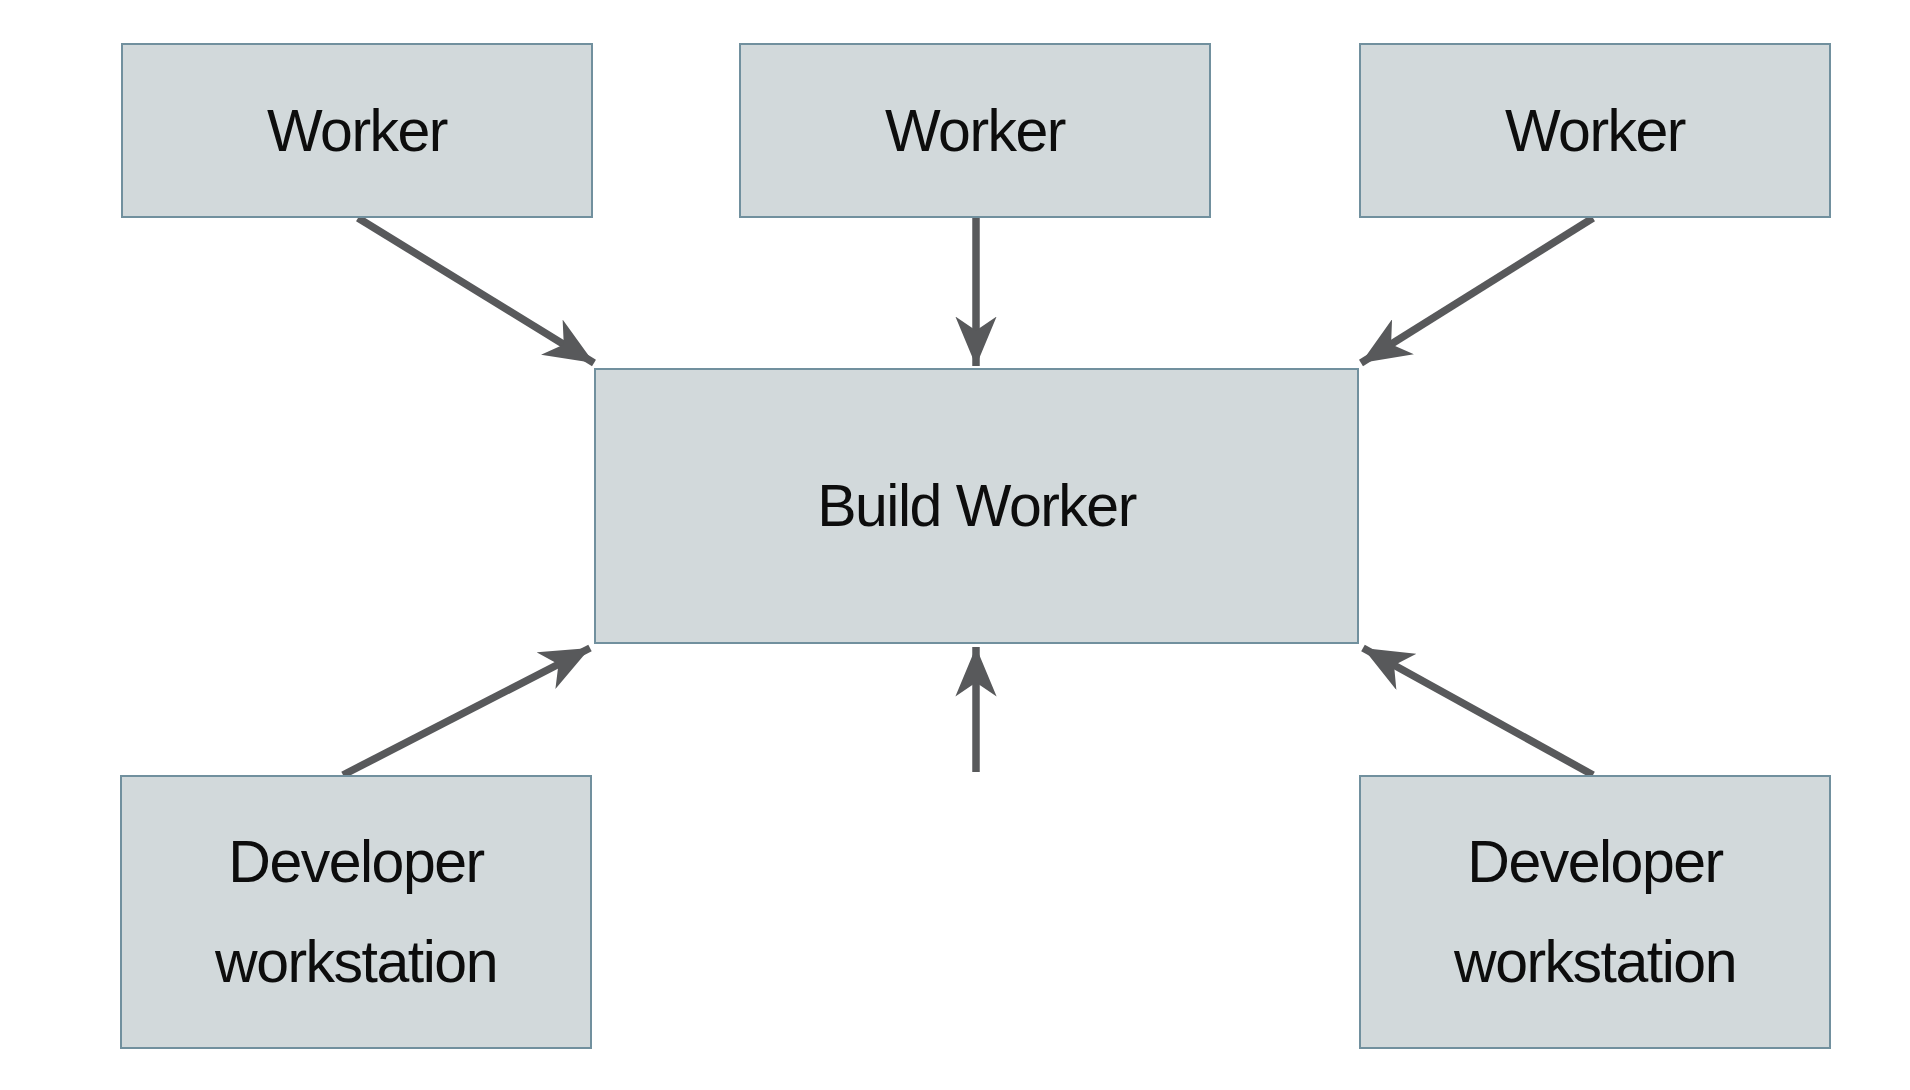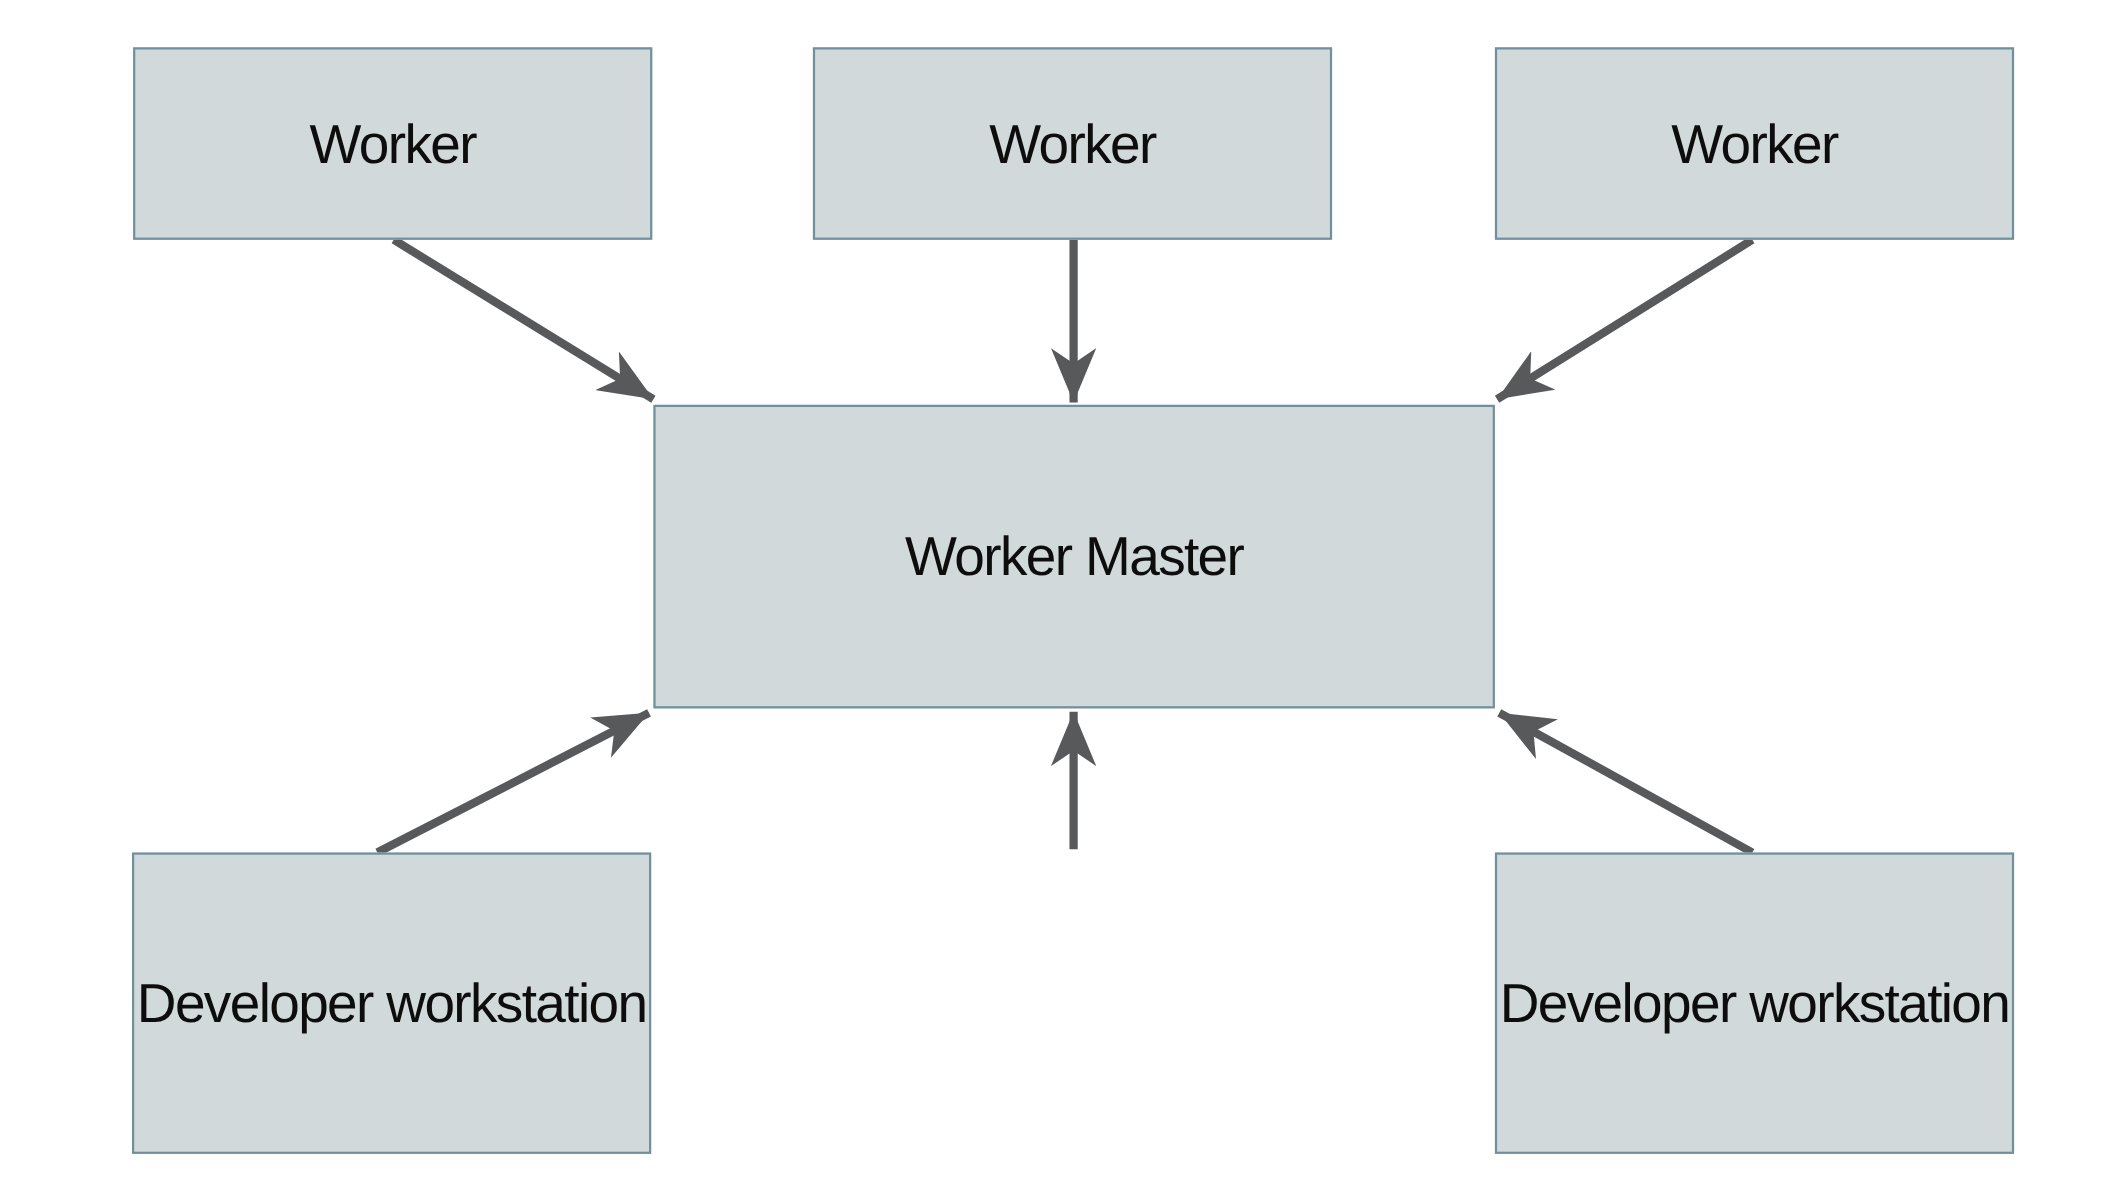--- a/index.html
+++ b/index.html
@@ -24,21 +24,21 @@
   .node{
     position:absolute;
     box-sizing:border-box;
     background:var(--box-fill);
     border:2px solid var(--box-border);
     display:flex;
     align-items:center;
     justify-content:center;
     text-align:center;
     color:var(--text);
-    font-size:50px;
+    font-size:59px;
     line-height:100px;
     letter-spacing:-1.5px;
   }
   
   .n-worker1{left:121px; top:43px;  width:472px; height:175px;}
   .n-worker2{left:739px; top:43px;  width:472px; height:175px;}
   .n-worker3{left:1359px;top:43px;  width:472px; height:175px;}
   
   .n-build-master{left:594px; top:368px; width:765px; height:276px;}
   
@@ -84,21 +84,21 @@
 
   <div class="node n-worker2">
     <span class="label">Worker</span>
   </div>
 
   <div class="node n-worker3">
     <span class="label">Worker</span>
   </div>
 
   <div class="node n-build-master">
-    <span class="label">Worker Master</span>
+    <span class="label">Build Worker</span>
   </div>
 
   <div class="node n-dev-left">
     <span class="label">Developer workstation</span>
   </div>
 
 
   <div class="node n-dev-right">
     <span class="label">Developer workstation</span>
   </div>

